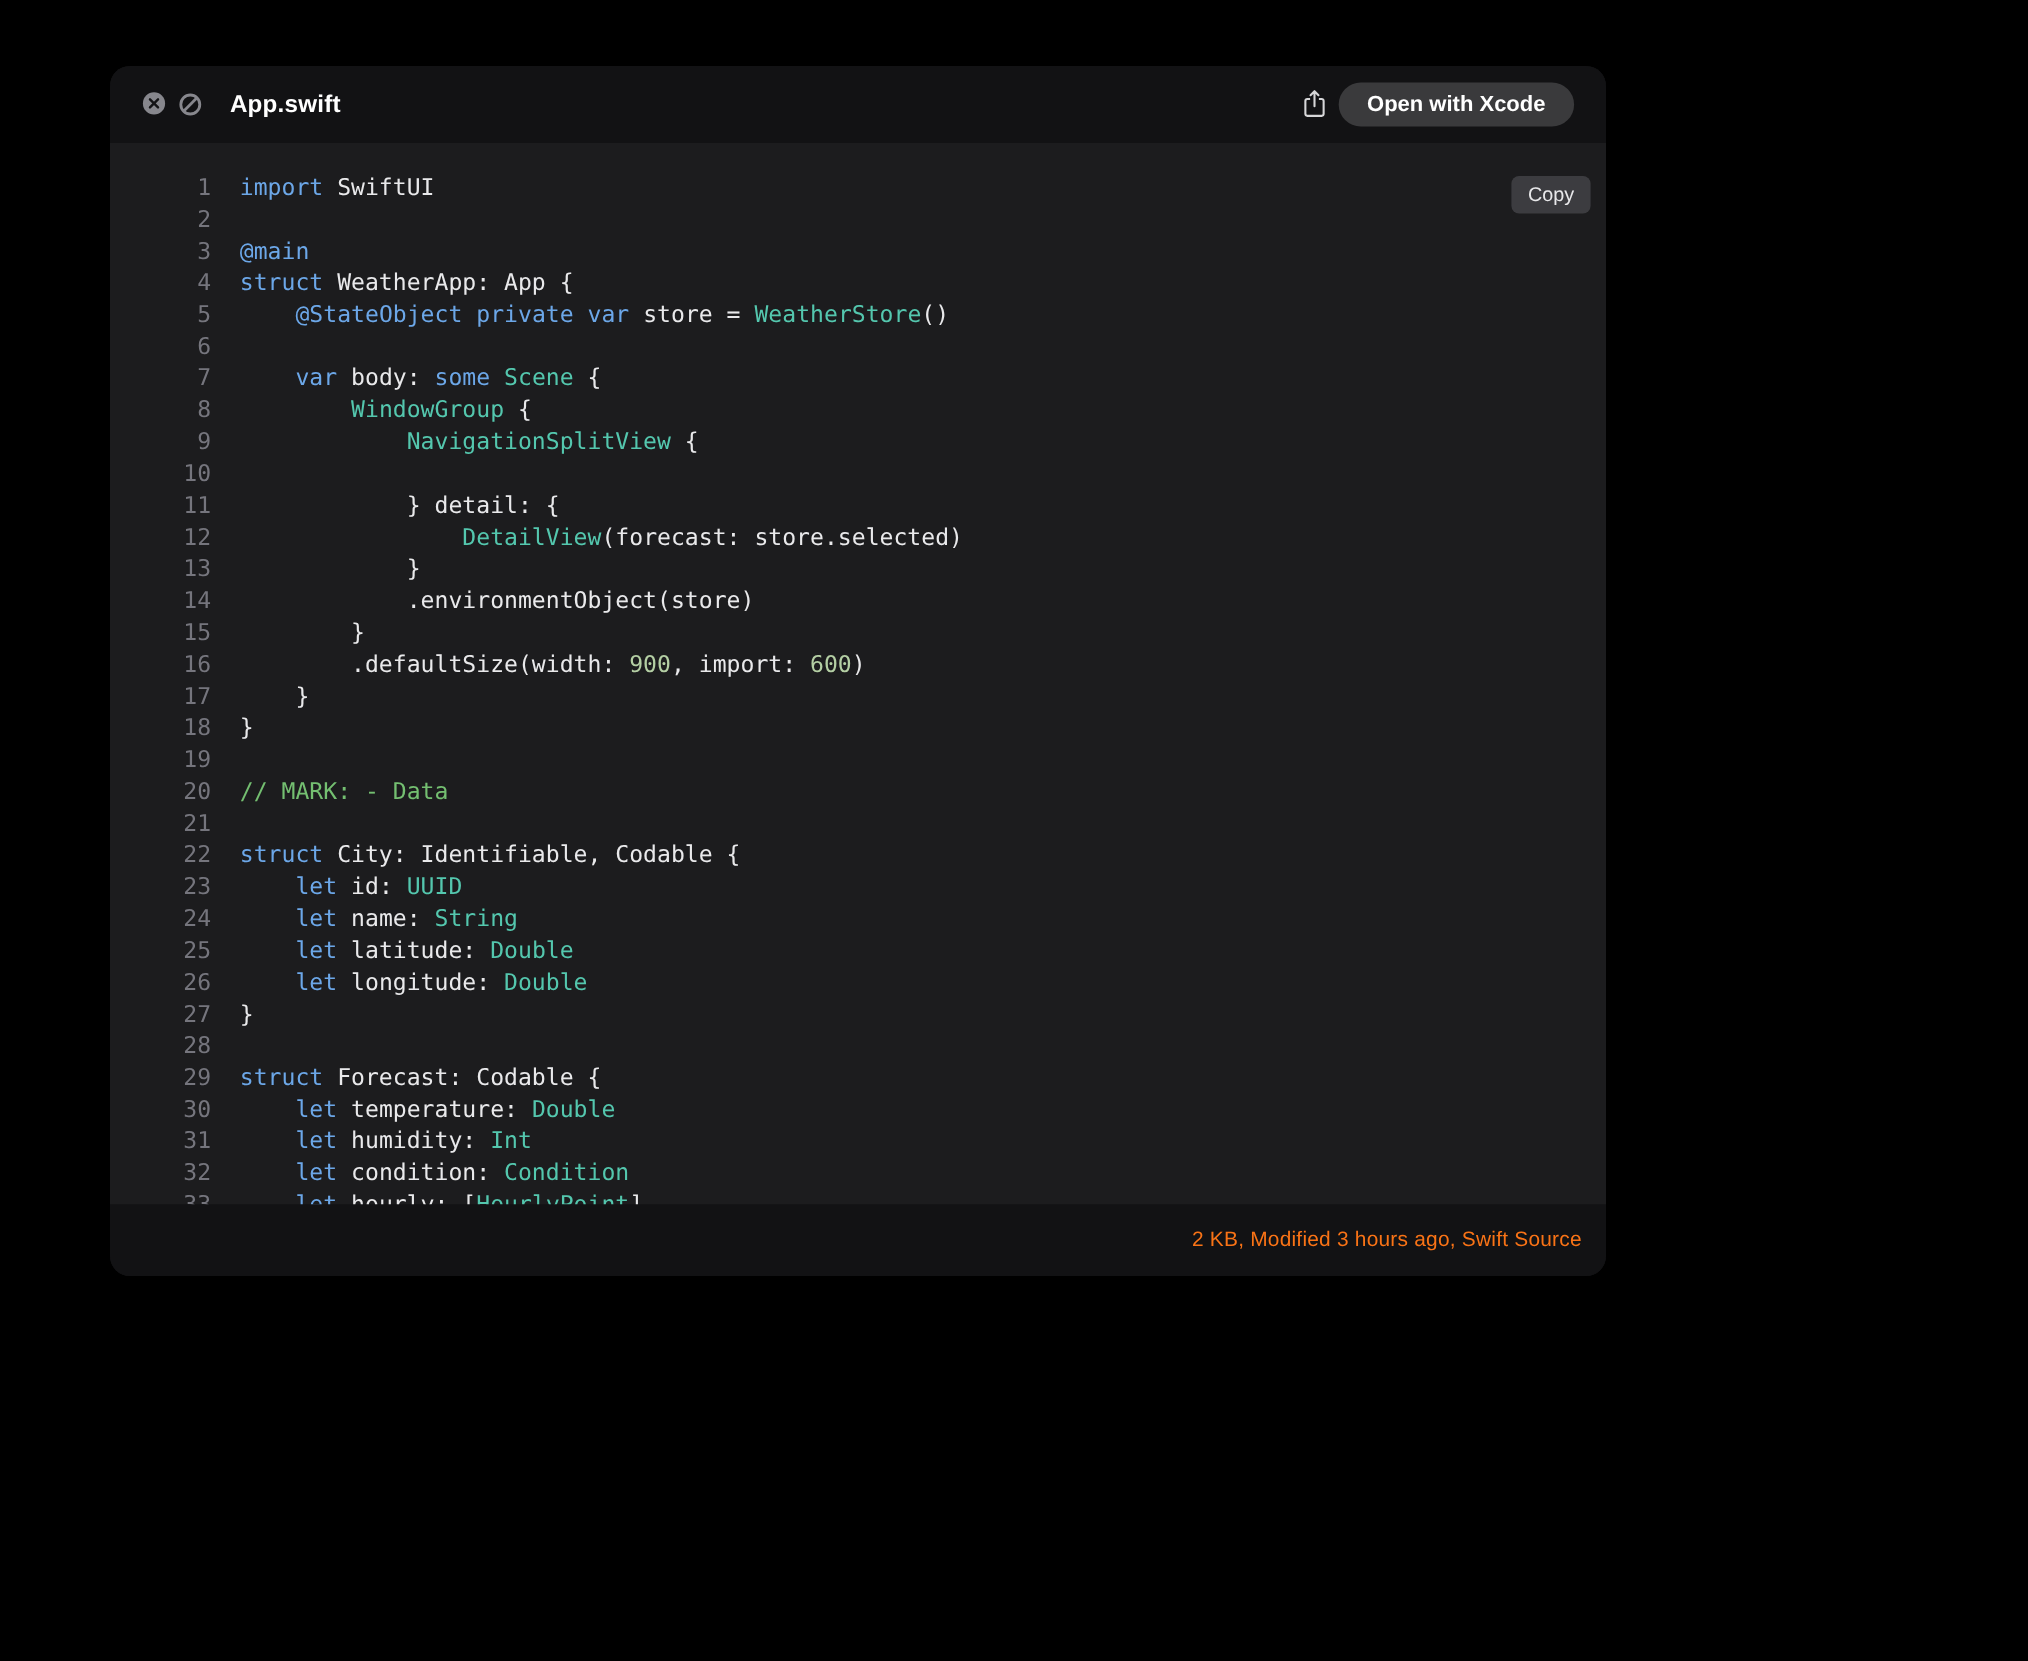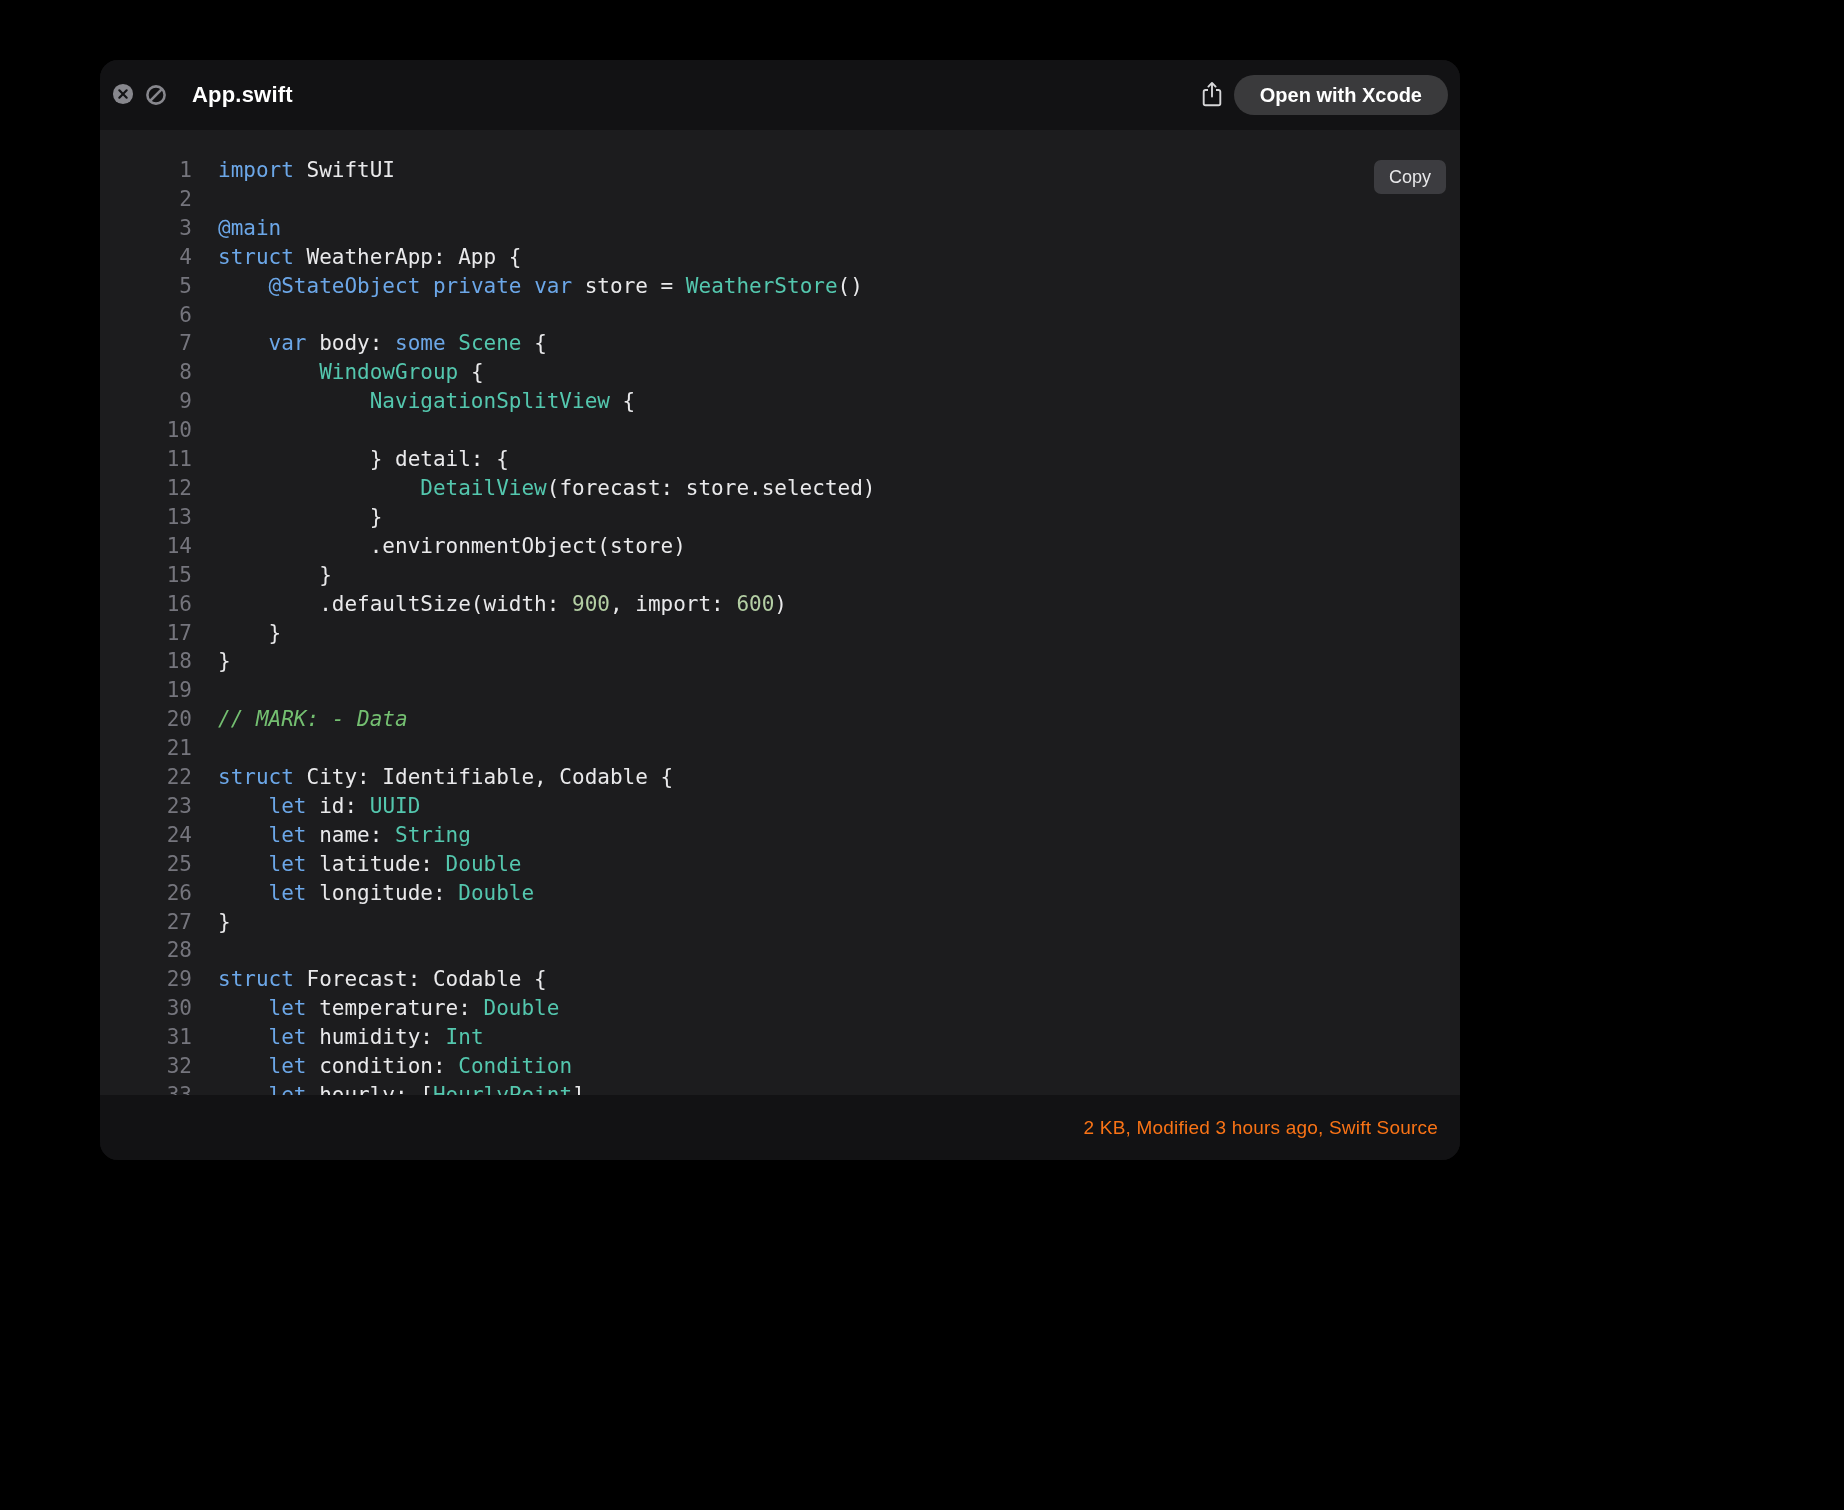--- a/index.html
+++ b/index.html
@@ -20,21 +20,21 @@
     overflow: hidden;
   }
 
   
   .titlebar {
     position: absolute;
     left: 0; top: 0; right: 0;
     height: 70px;
     display: flex;
     align-items: center;
-    padding: 0 12px;
+    padding: 0 29px;
     background: #121214;
   }
   .tb-left { display: flex; align-items: center; gap: 11px; }
   .tb-icon-btn {
     background: none; border: none; padding: 0;
     width: 22px; height: 22px;
     display: flex; align-items: center; justify-content: center;
     cursor: pointer;
   }
   .window-title {
@@ -98,21 +98,21 @@
     flex: 0 0 92px;
     text-align: right;
     color: var(--line_number, #75757d);
     user-select: none;
   }
   .lc { padding-left: 26px; color: var(--plain, #e9e9eb); }
   .tok-p { color: var(--plain, #e9e9eb); }
   .tok-k { color: var(--keyword, #6ca7e8); }
   .tok-t { color: var(--type, #54c7ae); }
   .tok-n { color: var(--number, #b4cfa4); }
-  .tok-c { color: var(--comment, #74bf71); font-style: italic; }
+  .tok-c { color: var(--comment, #74bf71); }
 
   
   .footer {
     position: absolute;
     left: 0; bottom: 0; right: 0;
     height: 65px;
     background: #121214;
     display: flex;
     align-items: center;
     justify-content: flex-end;

